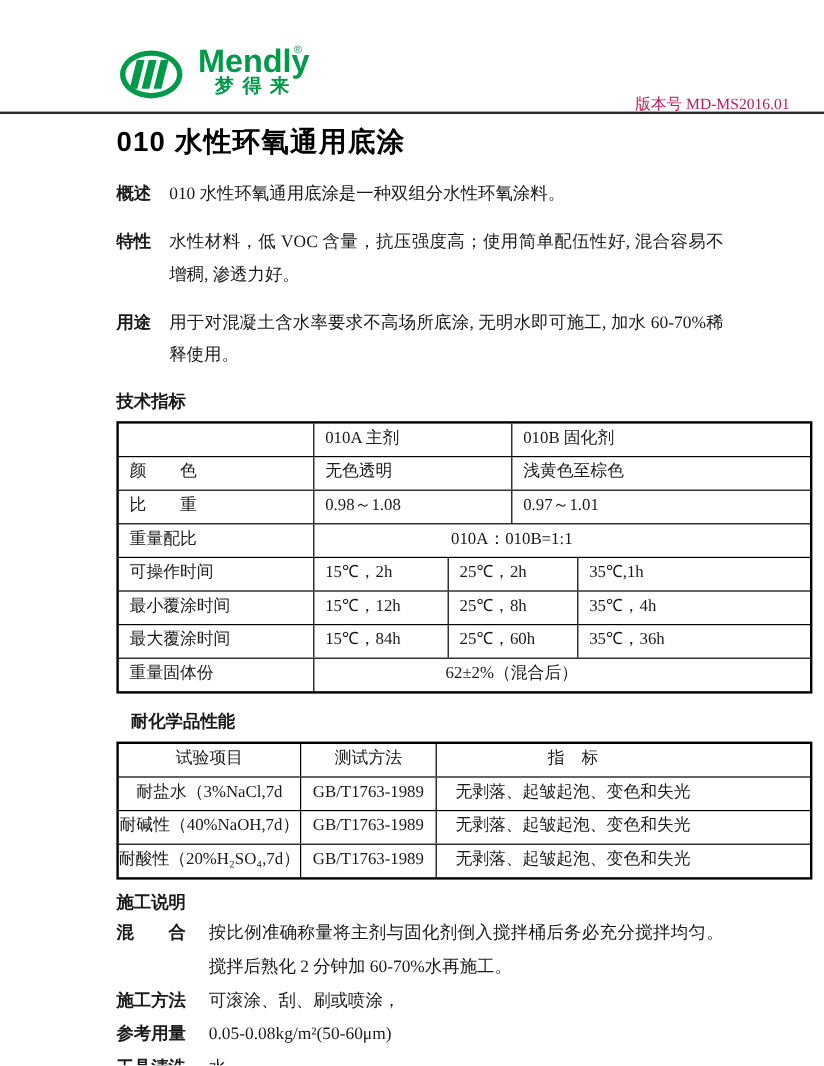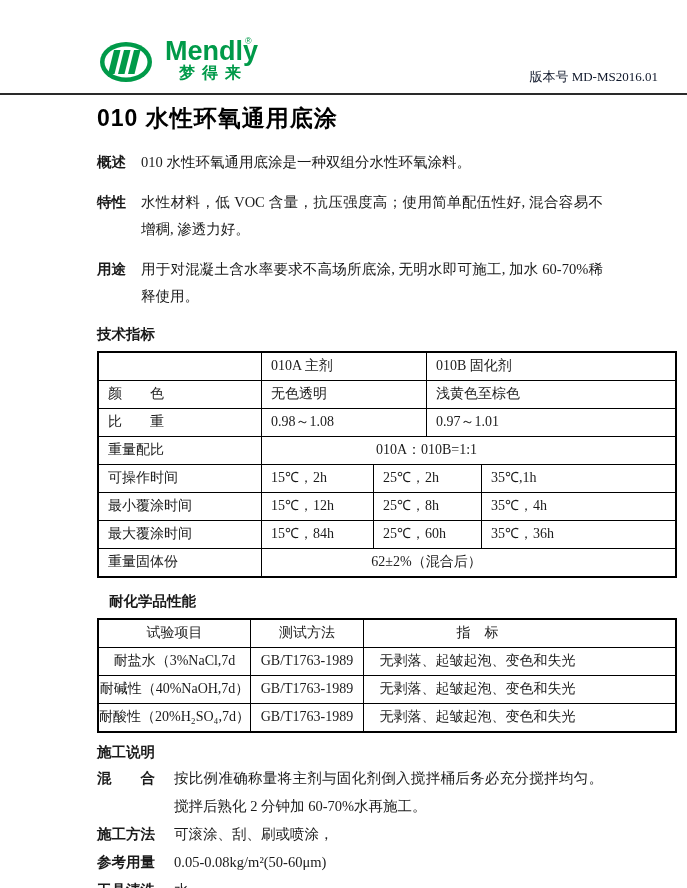--- a/index.html
+++ b/index.html
@@ -13,21 +13,21 @@
     color:#1a1a1a;
   }
   
   .hdr { position:absolute; top:0; left:0; right:0; height:95px; border-bottom:2px solid #2a2a2a; }
   .logo-wrap { position:absolute; left:99px; top:36px; display:flex; align-items:flex-start; }
   .logo-mark { position:relative; width:58px; height:48px; }
   .logo-reg { position:absolute; left:146px; top:0px; font-size:9px; color:#009a49; font-family:"Liberation Sans", sans-serif; }
   .logo-text { margin-left:8px; margin-top:2px; font-family:"Liberation Sans", sans-serif; color:#009a49; }
   .logo-en { font-size:27px; font-weight:bold; letter-spacing:0px; line-height:26px; }
   .logo-cn { font-size:16px; font-weight:bold; letter-spacing:7px; line-height:18px; margin-left:14px; }
-  .version { position:absolute; right:29px; top:68px; font-size:13px; color:#0f172a; }
+  .version { position:absolute; right:29px; top:78px; font-size:13px; color:#be185d; }
   
   .content { position:absolute; left:97px; top:103px; width:506px; }
   .doc-title { font-family:"Liberation Sans", sans-serif; font-weight:bold; font-size:23px; color:#000; letter-spacing:1px; }
   .intro { margin-top:15px; }
   .intro-row { display:flex; margin-bottom:13px; }
   .intro-label { flex:0 0 44px; font-family:"Liberation Sans", sans-serif; font-weight:bold; font-size:14.5px; line-height:27px; }
   .intro-text { flex:1; font-size:14.5px; line-height:27px; text-align:justify; }
   .sec-heading { font-family:"Liberation Sans", sans-serif; font-weight:bold; font-size:14.5px; margin-top:15px; margin-bottom:7px; }
   
   .tbl { width:580px; border:2px solid #000; font-size:14px; }

